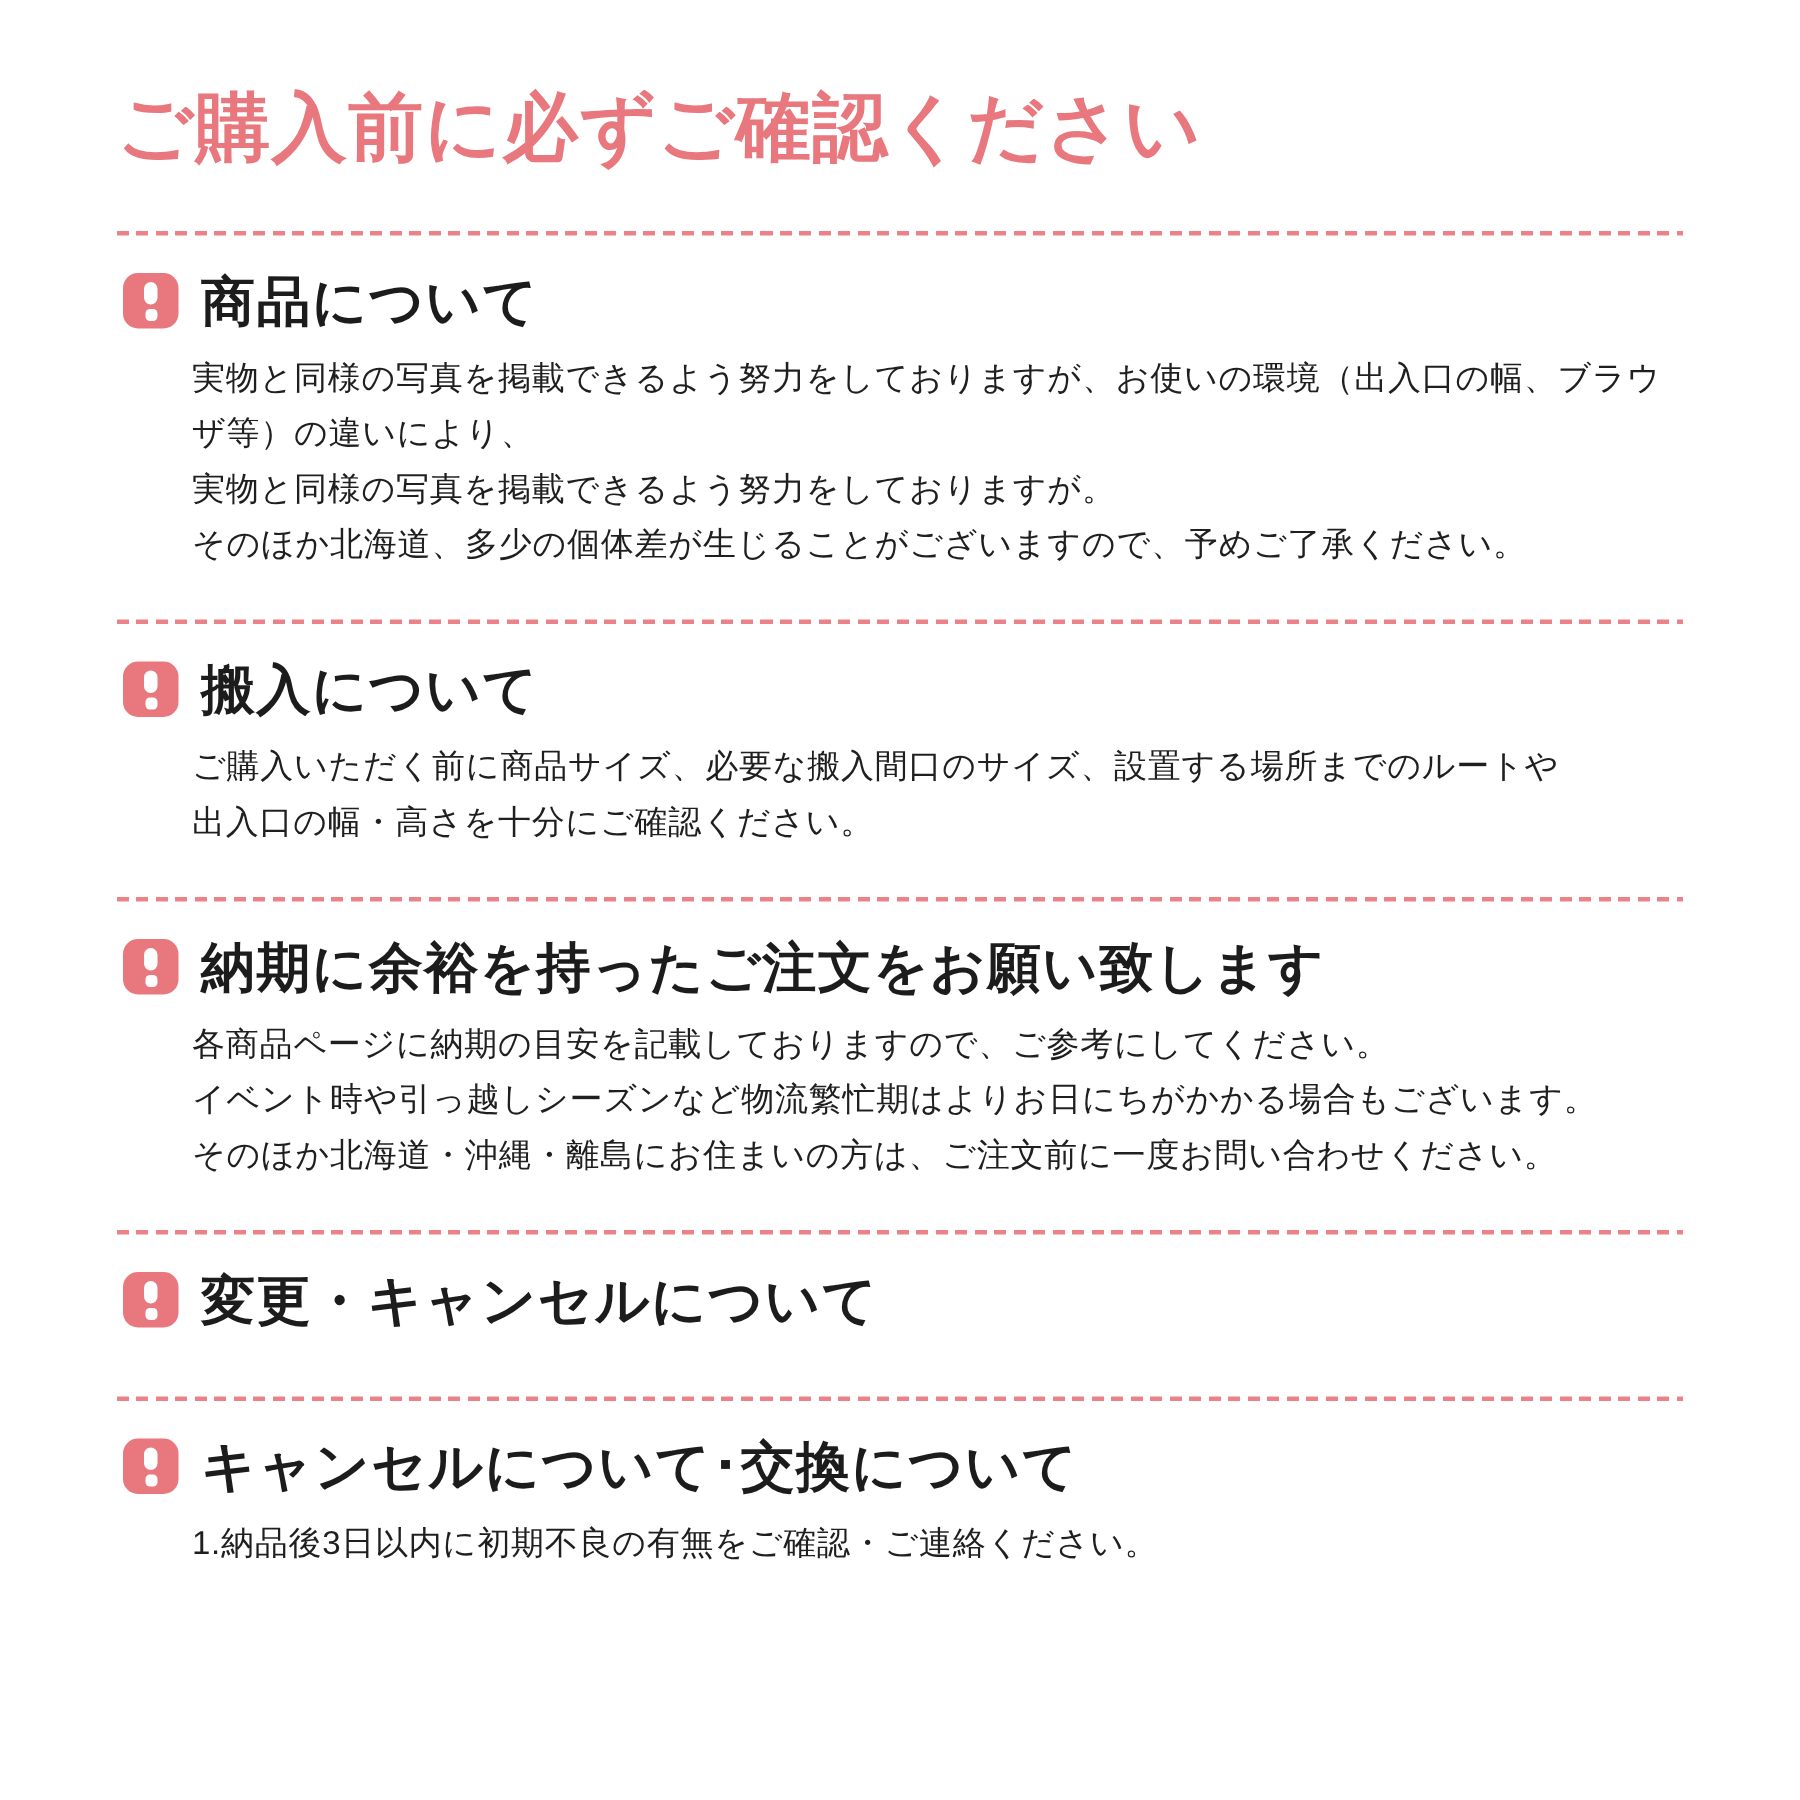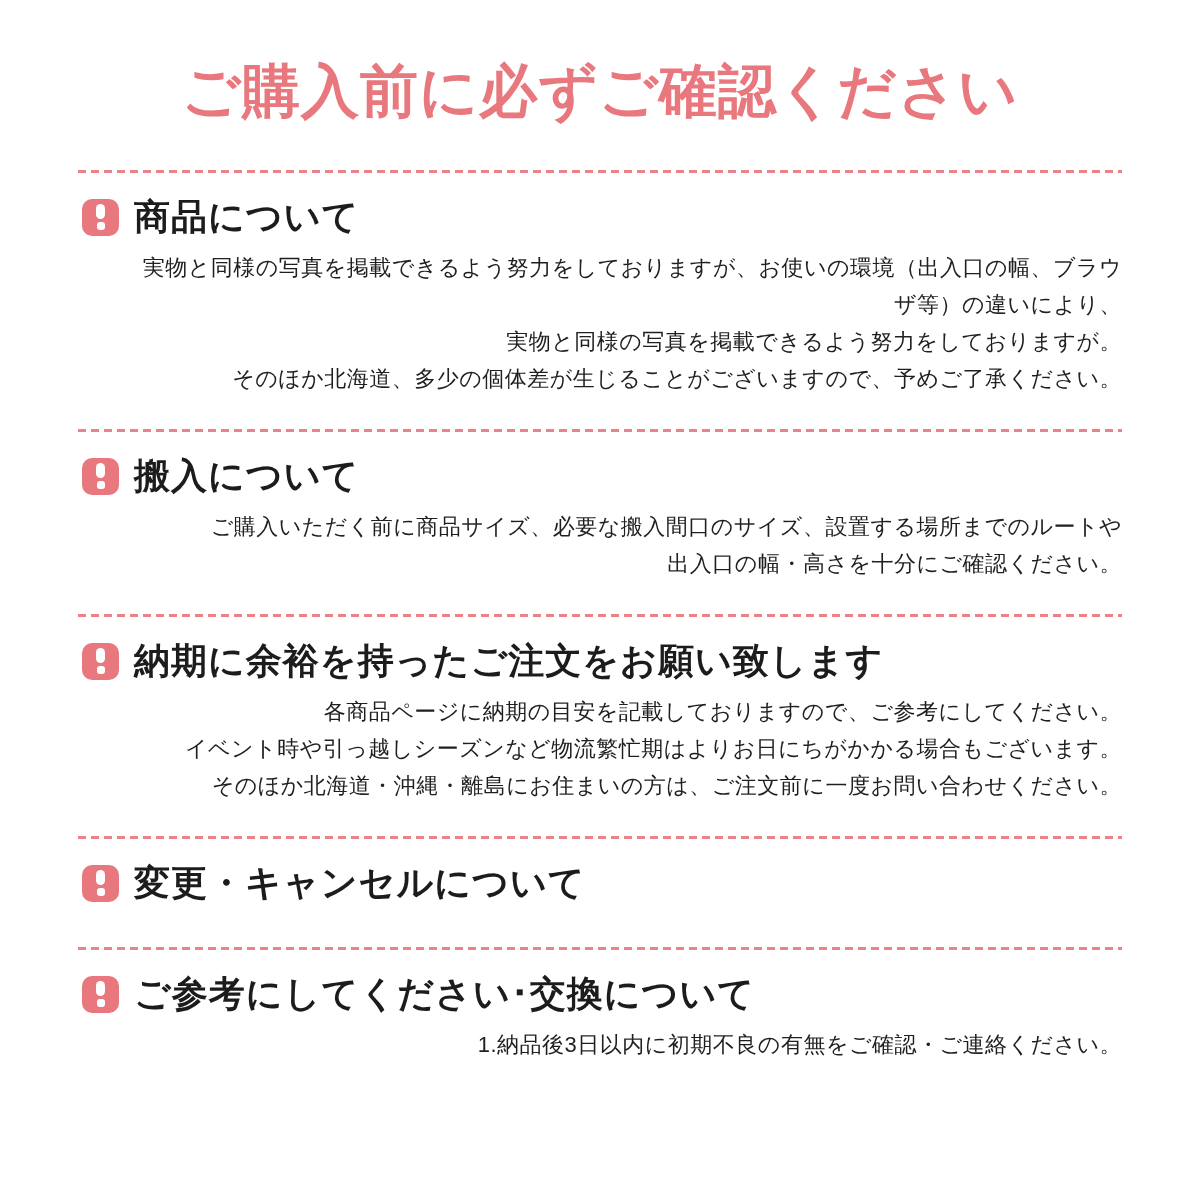--- a/index.html
+++ b/index.html
@@ -10,37 +10,36 @@
     color:#1c1c1c;
     overflow:hidden;
   }
   .page{
     width:1200px;height:1200px;
     box-sizing:border-box;
     padding:0 78px;
   }
   .page-title{
     margin-top:50px;
-    text-align:center;
-    font-size:58px;
+    font-size:50px;
     font-weight:800;
     letter-spacing:1px;
     color:#e8787d;
     line-height:1.4;
   }
   .separator{
     height:3px;
     margin-top:16px;
     background:repeating-linear-gradient(
       to right,
       #ea8287 0px, #ea8287 8px,
       transparent 8px, transparent 13px
     );
   }
-  .section{padding:22px 0 16px 0;text-align:right;}
+  .section{padding:22px 0 16px 0;}
   .section-heading{
     display:flex;
     align-items:center;
     gap:15px;
     margin:0 0 10px 4px;
   }
   .alert-icon{
     flex:0 0 auto;
     width:37px;height:37px;
     border-radius:10px;
@@ -148,21 +147,21 @@
   </div>
 
   <div class="separator"></div>
 
   <div class="section">
     <div class="section-heading">
       <span class="alert-icon">
         <span class="bar"></span>
         <span class="dot"></span>
       </span>
-      <span class="heading-text">ご参考にしてください･交換について</span>
+      <span class="heading-text">キャンセルについて･交換について</span>
     </div>
     <div class="section-body">
       <div class="body-line">1.納品後3日以内に初期不良の有無をご確認・ご連絡ください。</div>
 
     </div>
   </div>
 
 </div>
 
 </body></html>

